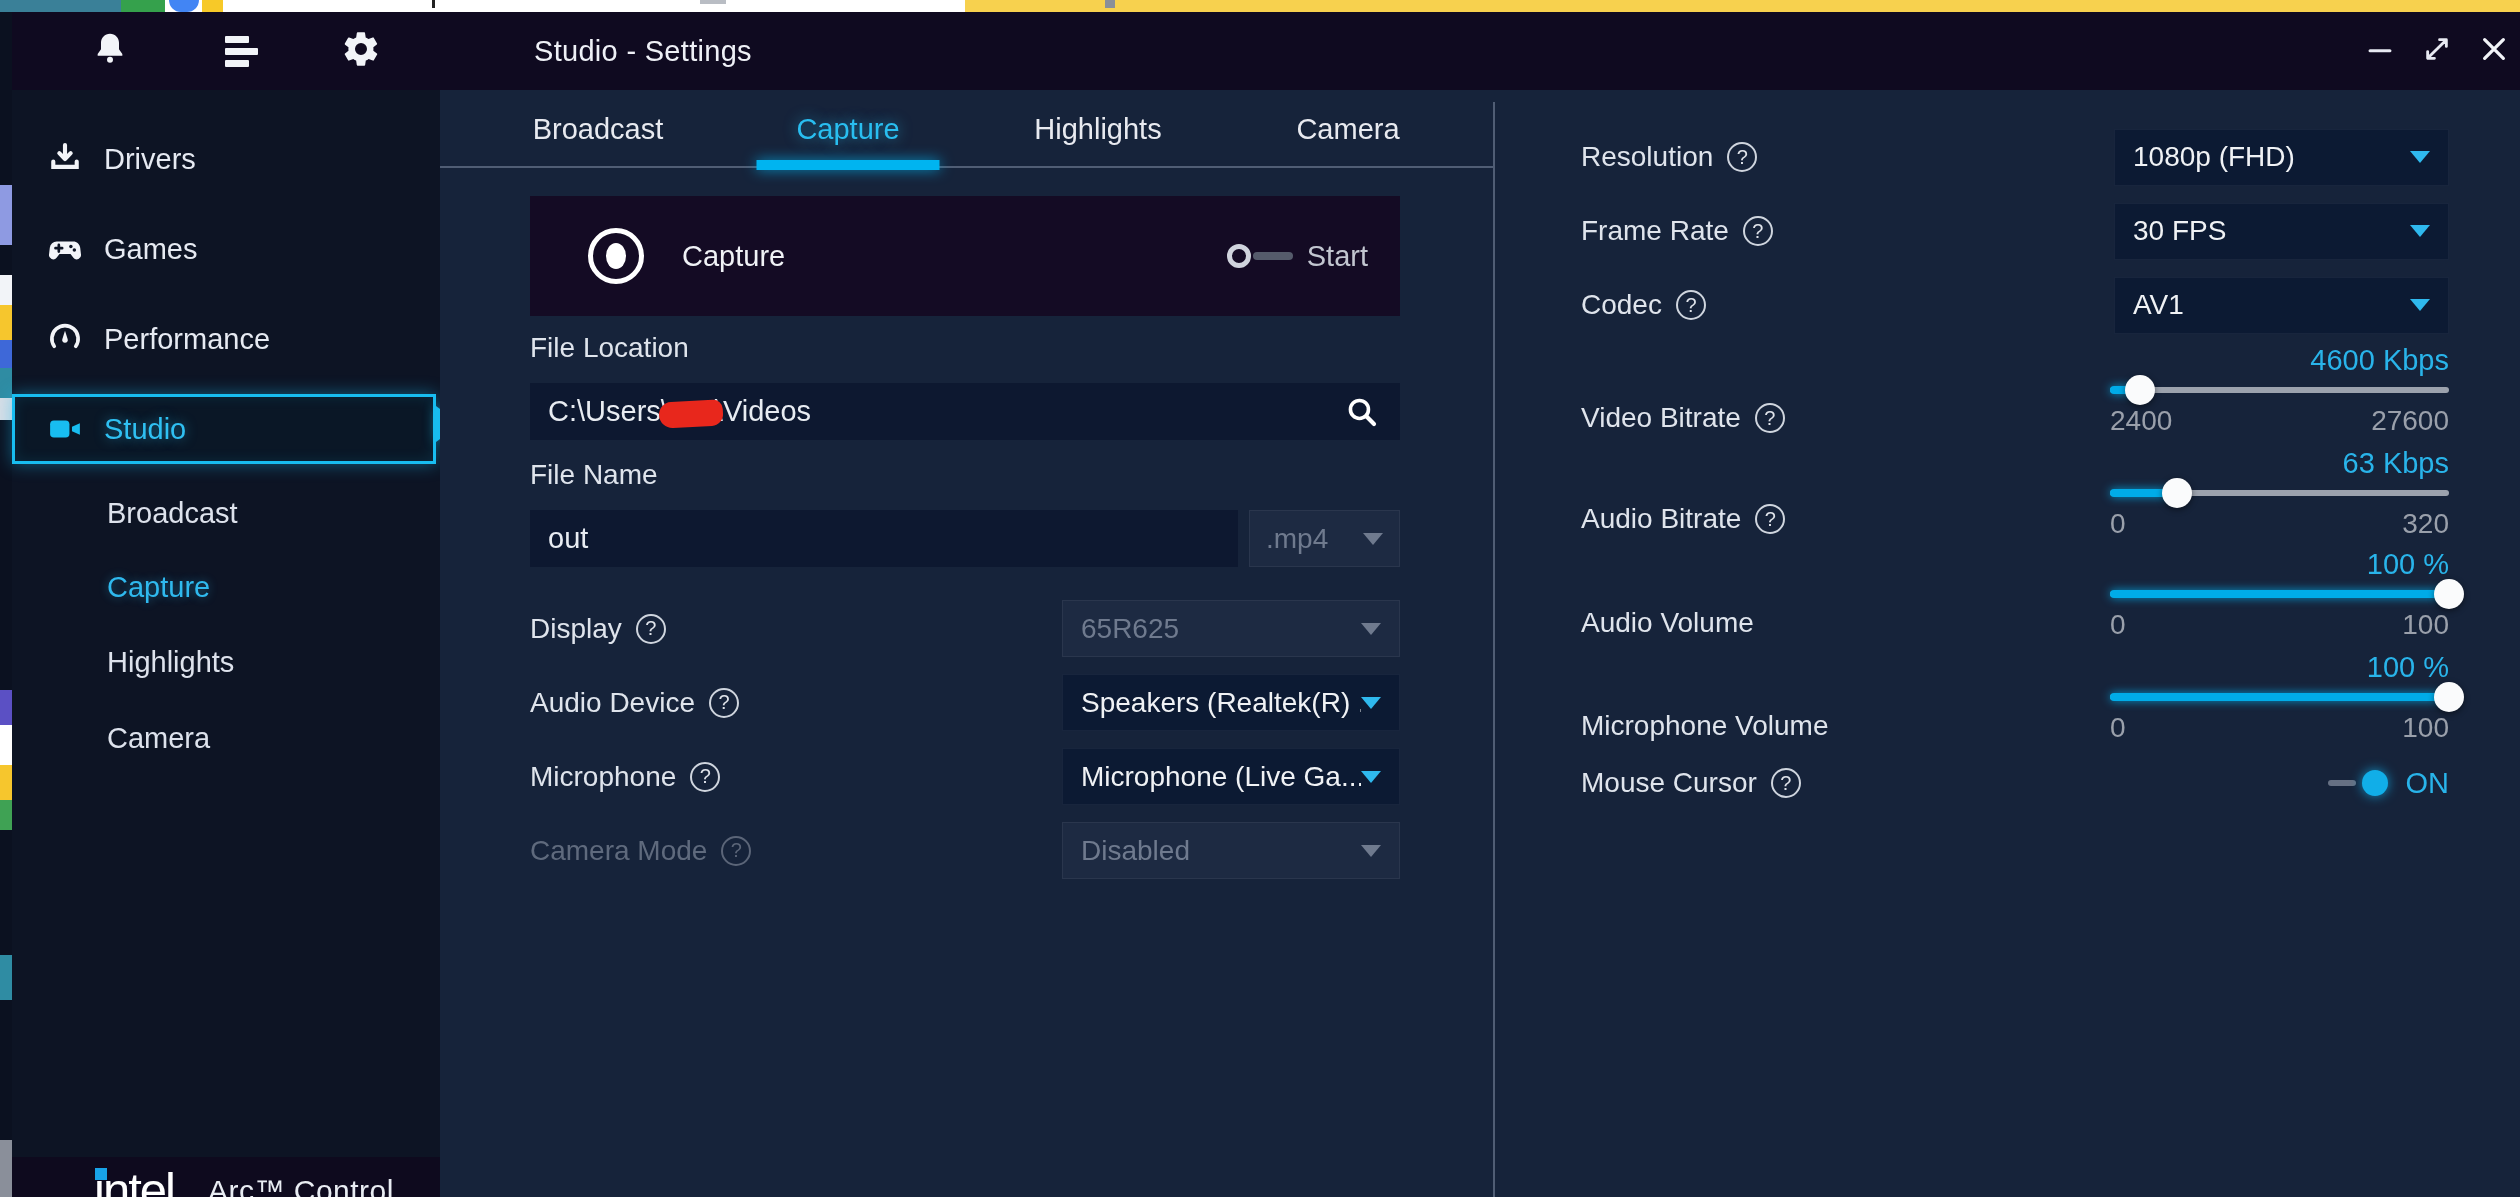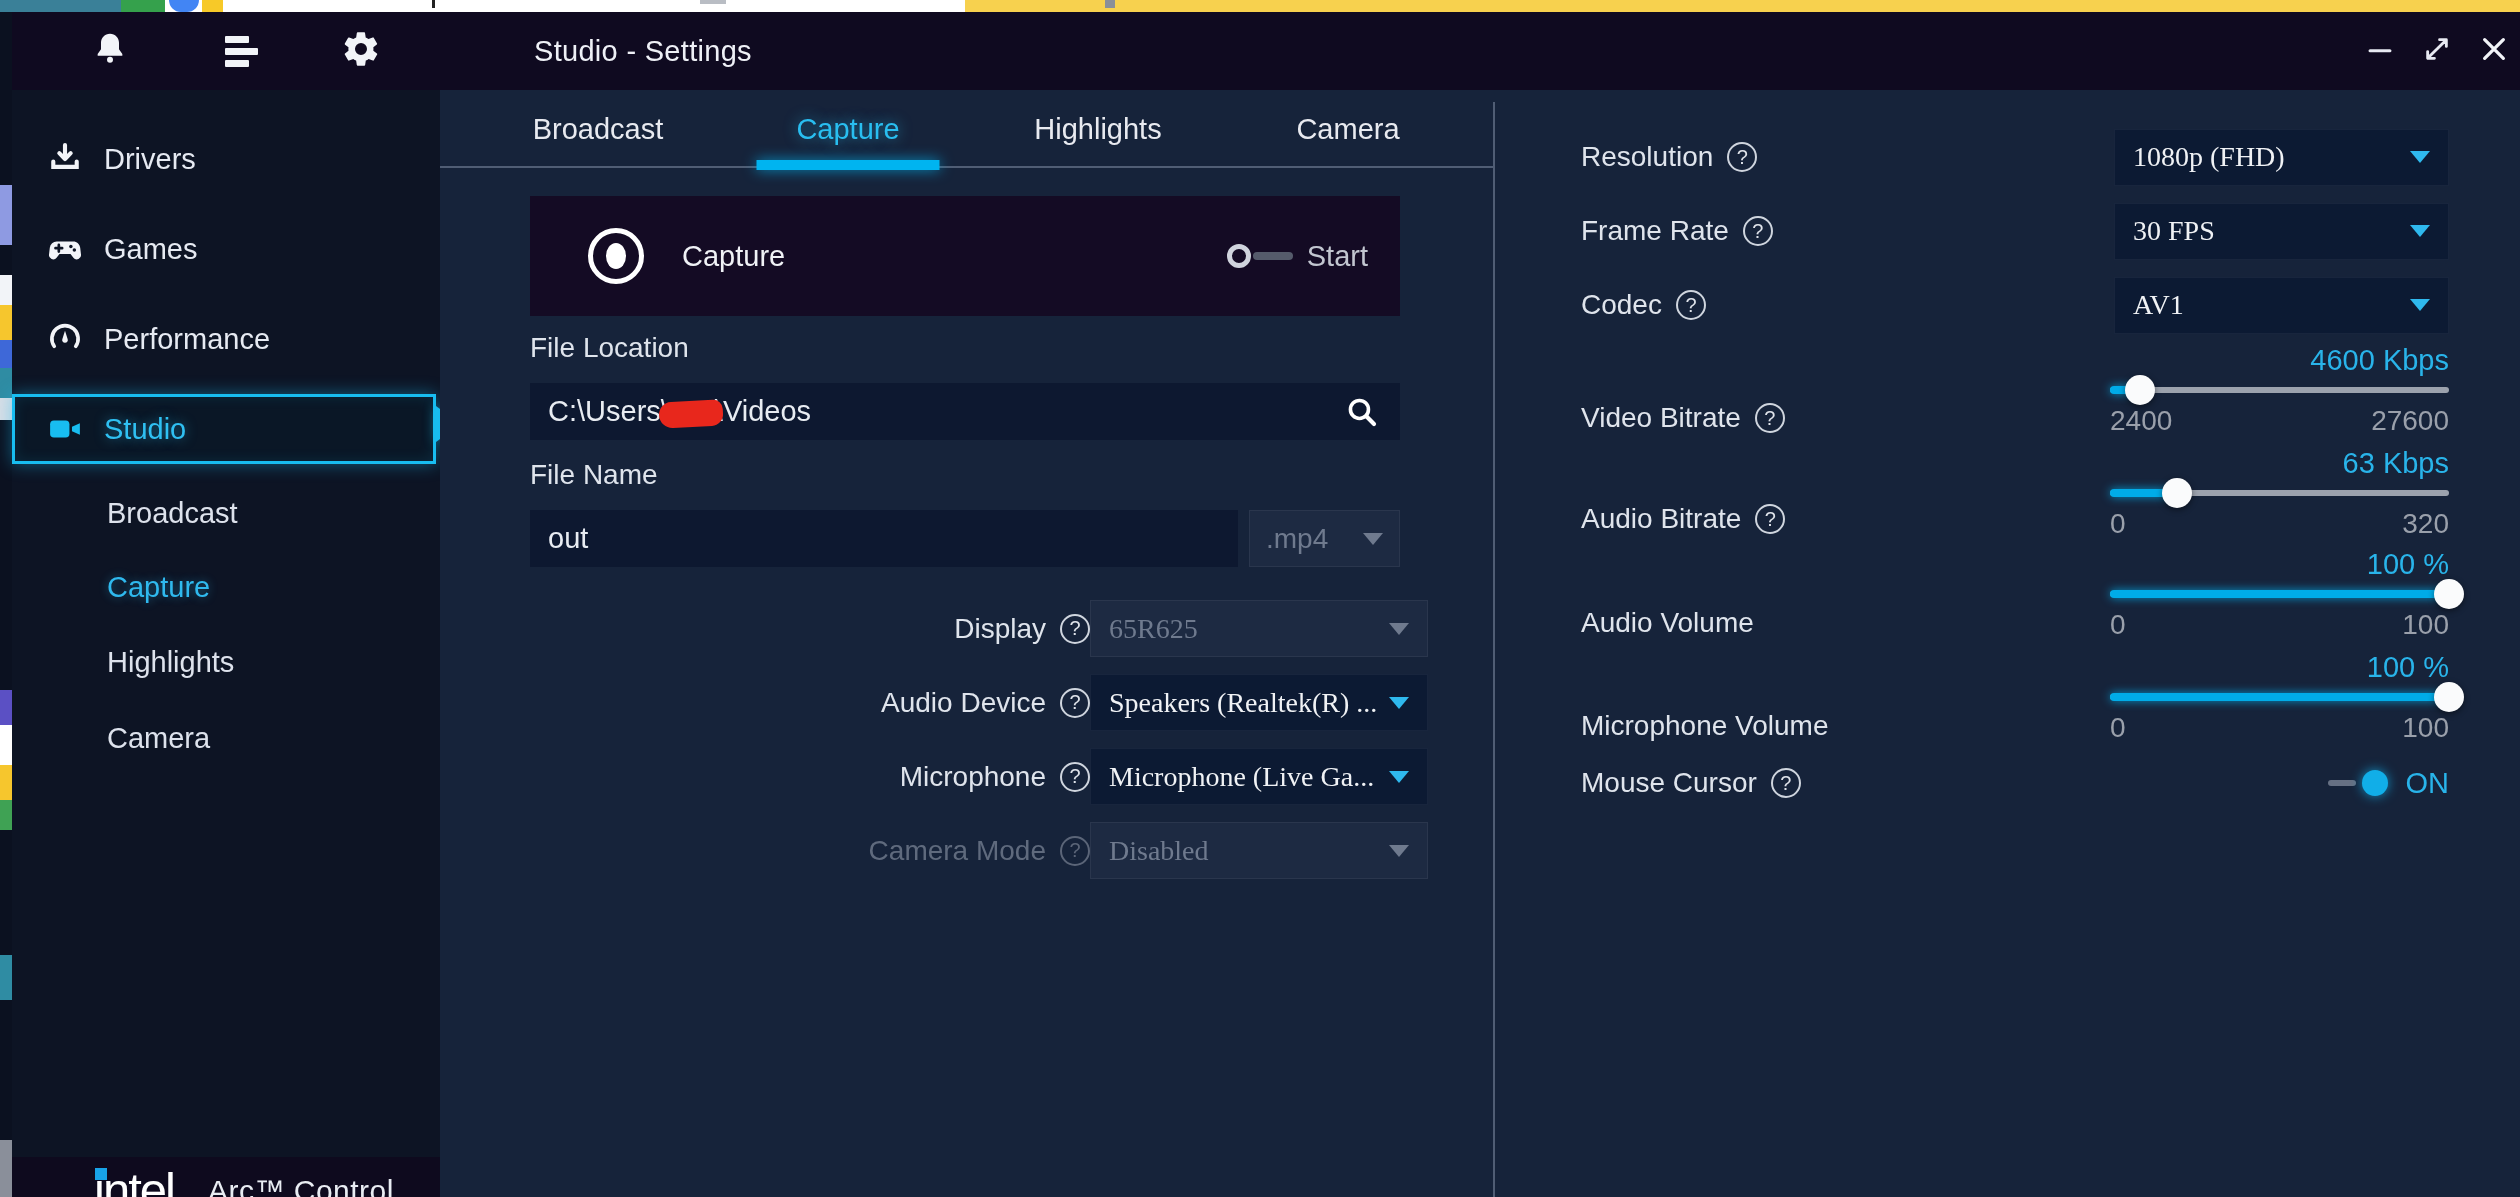--- a/index.html
+++ b/index.html
@@ -73,29 +73,29 @@
 
   .field-label { position:absolute; left:90px; font-size:28px; color:#DFE4EC; }
   .text-input { position:absolute; left:90px; height:57px; background:#0D1830; display:flex; align-items:center; padding:0 18px; font-size:29px; color:#E8ECF2; cursor:text; }
   .loc-input { top:213px; width:870px; }
   .redact { display:inline-block; width:64px; height:26px; background:#E8271C; border-radius:13px 10px 12px 14px; margin:0 -8px 0 -10px; transform:rotate(-3deg); position:relative; top:2px; }
   .search-icon { position:absolute; right:20px; top:50%; transform:translateY(-50%); width:36px; height:36px; color:#FFFFFF; cursor:pointer; }
   .name-input { top:340px; width:708px; }
   .ext-box { position:absolute; left:809px; top:340px; width:151px; height:57px; background:#1D2A42; border:1px solid rgba(255,255,255,0.06); display:flex; align-items:center; padding:0 16px; font-size:28px; color:#6F7A8E; cursor:pointer; }
   .ext-box .caret { margin-left:auto; }
 
-  .dev-row { position:absolute; left:90px; width:870px; height:57px; display:flex; align-items:center; justify-content:flex-end;margin-left:28px; }
+  .dev-row { position:absolute; left:90px; width:870px; height:57px; display:flex; align-items:center; justify-content:space-between; }
   .row-label { display:flex; align-items:center; gap:14px; font-size:28px; color:#DFE4EC; }
   .row-label.muted { color:#5F6A7D; }
   .help { width:30px; height:30px; border:2px solid #CFD5DE; border-radius:50%; display:inline-flex; align-items:center; justify-content:center; font-size:20px; color:#DFE3EA; flex:0 0 auto; cursor:pointer; }
   .help::before { content:"?"; }
   .row-label.muted .help { border-color:#5B6578; color:#5B6578; }
 
   .dropdown { width:338px; height:57px; display:flex; align-items:center; padding:0 18px; font-size:28px; cursor:pointer; }
-  .dropdown .dd-value { flex:1; white-space:nowrap; overflow:hidden;font-family:Liberation Serif, serif; }
+  .dropdown .dd-value { flex:1; white-space:nowrap; overflow:hidden; }
   .caret { width:0; height:0; border-left:10px solid transparent; border-right:10px solid transparent; border-top:12px solid #2FB9EE; flex:0 0 auto; }
   .caret.gray { border-top-color:#6F7A8E; }
   .dropdown.enabled { background:#0C1A33; color:#F0F2F5; border:1px solid rgba(255,255,255,0.05); }
   .dropdown.disabled { background:#1D2A42; color:#6F7A8E; border:1px solid rgba(255,255,255,0.06); }
 
   
   .right-pane { position:absolute; left:1056px; top:0; width:1024px; height:1107px; }
   .rp-row { position:absolute; left:85px; right:71px; height:58px; display:flex; align-items:center; justify-content:space-between; }
   .rp-row .dropdown { width:335px; }
   .sl-label { position:absolute; left:85px; height:30px; display:flex; align-items:center; gap:14px; font-size:28px; color:#DFE4EC;margin-top:26px; }

